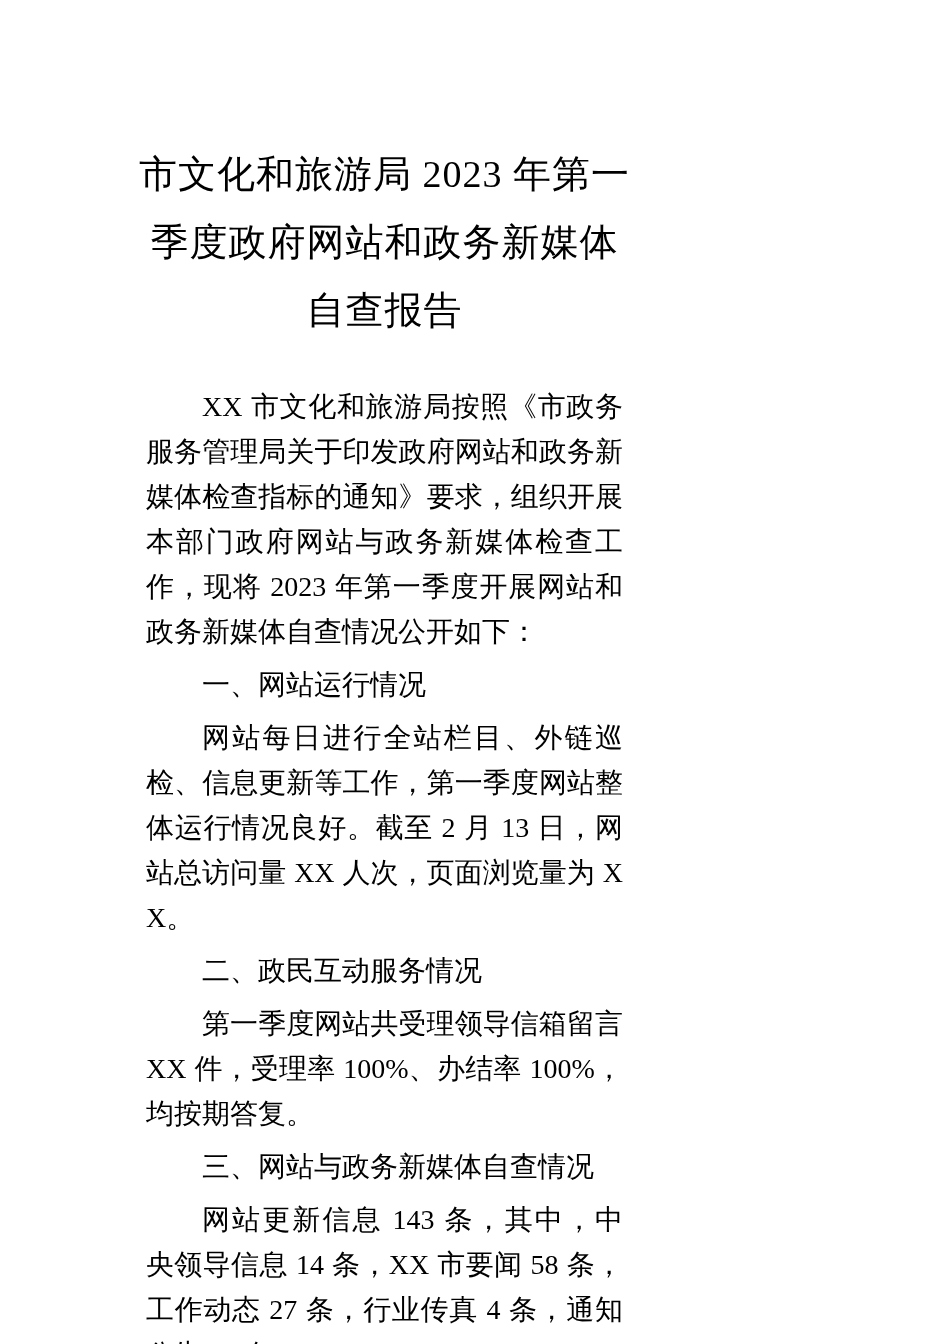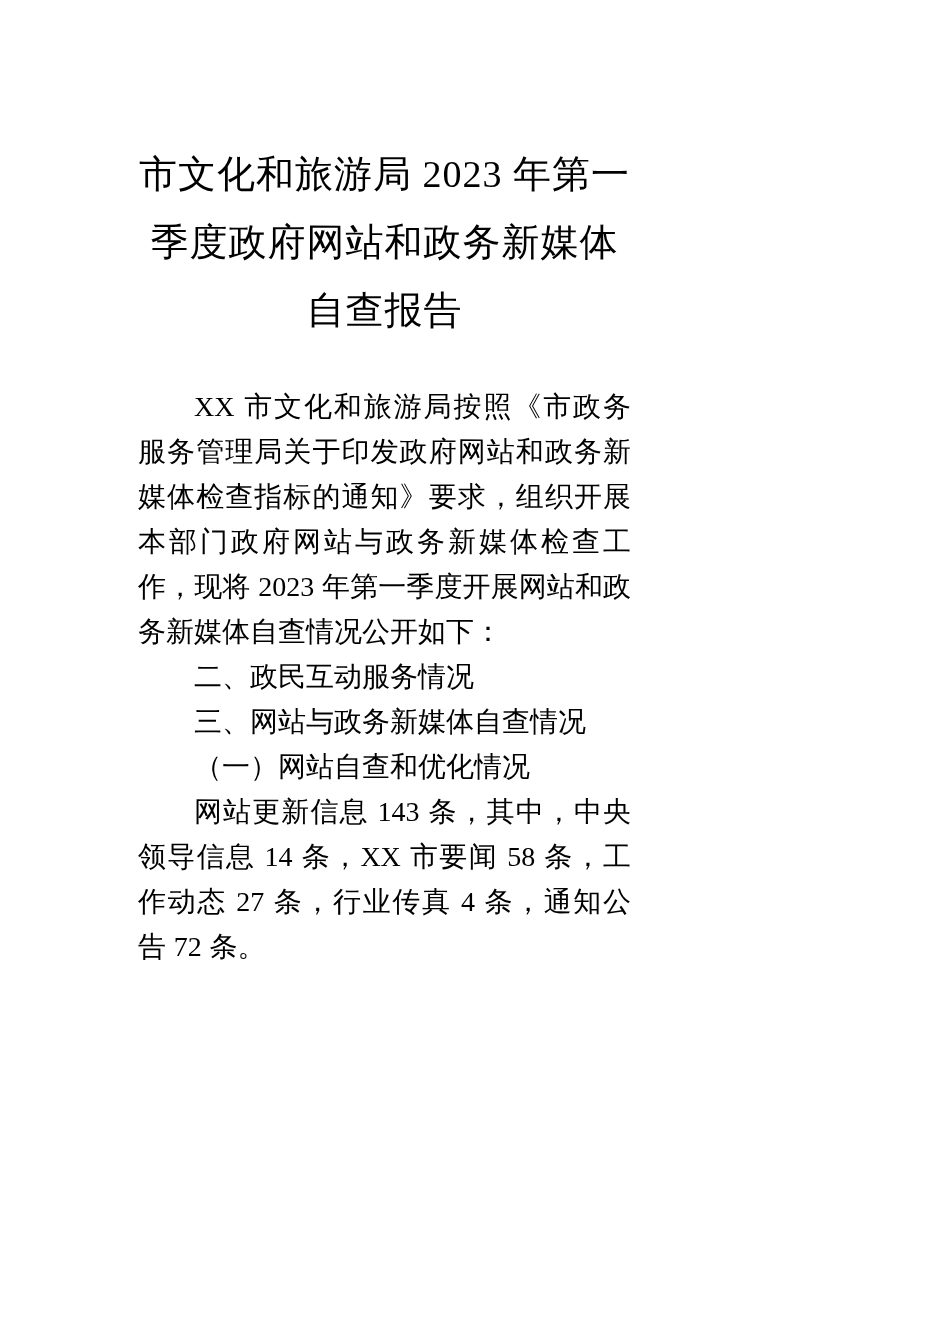--- a/index.html
+++ b/index.html
@@ -27,39 +27,41 @@
     text-align: center;
     color: #000000;
   }
   .doc-body {
     font-family: "Liberation Sans", "DejaVu Sans", sans-serif;
     font-size: 28px;
     line-height: 45px;
     color: #000000;
   }
   .para {
-    margin: 0;
+    margin: 8px;
     padding: 0;
     text-indent: 2em;
     text-align: justify;
     word-break: break-all;
   }
   .para.heading,
   .para.subheading {
     text-align: left;
   }
   .para .latin {
     font-family: "Liberation Serif", "DejaVu Serif", serif;
   }
 </style>
 </head>
 <body>
 
 <div class="page">
   <h1 class="doc-title">市文化和旅游局 2023 年第一季度政府网站和政务新媒体自查报告</h1>
   <div class="doc-body">
       <p class="para paragraph"><span class="latin">XX</span> 市文化和旅游局按照《市政务服务管理局关于印发政府网站和政务新媒体检查指标的通知》要求，组织开展本部门政府网站与政务新媒体检查工作，现将 <span class="latin">2023</span> 年第一季度开展网站和政务新媒体自查情况公开如下：</p>
+      <p class="para heading">一、网站运行情况</p>
+      <p class="para paragraph">网站每日进行全站栏目、外链巡检、信息更新等工作，第一季度网站整体运行情况良好。截至 <span class="latin">2</span> 月 <span class="latin">13</span> 日，网站总访问量 <span class="latin">XX</span> 人次，页面浏览量为 <span class="latin">XX</span>。</p>
       <p class="para heading">二、政民互动服务情况</p>
+      <p class="para paragraph">第一季度网站共受理领导信箱留言 <span class="latin">XX</span> 件，受理率 <span class="latin">100%</span>、办结率 <span class="latin">100%</span>，均按期答复。</p>
       <p class="para heading">三、网站与政务新媒体自查情况</p>
-      <p class="para subheading">（一）网站自查和优化情况</p>
       <p class="para paragraph">网站更新信息 <span class="latin">143</span> 条，其中，中央领导信息 <span class="latin">14</span> 条，<span class="latin">XX</span> 市要闻 <span class="latin">58</span> 条，工作动态 <span class="latin">27</span> 条，行业传真 <span class="latin">4</span> 条，通知公告 <span class="latin">72</span> 条。</p>
     </div>
 </div>
 
 </body></html>

